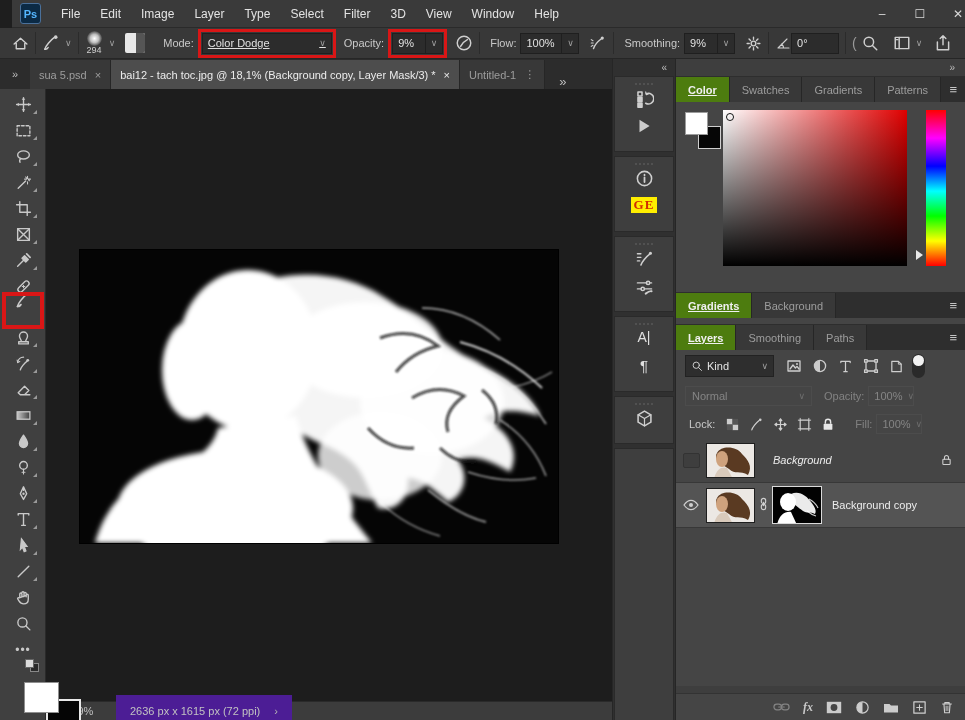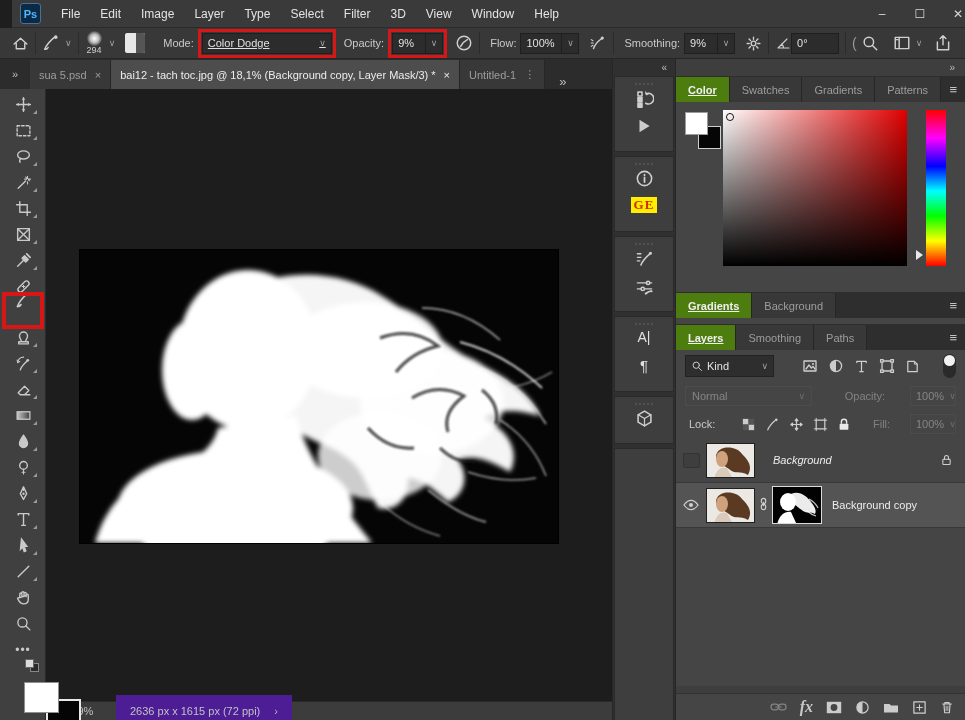--- a/index.html
+++ b/index.html
@@ -82,21 +82,21 @@
   .sat-square { position:absolute; left:47px; top:8px; width:184px; height:156px;
       background:linear-gradient(to top, #000, rgba(0,0,0,0)), linear-gradient(to right, #fff, rgba(255,255,255,0)), #e00000; }
   .sat-cursor { position:absolute; left:3px; top:3px; width:8px; height:8px; border:1px solid #111; border-radius:50%; box-shadow:0 0 0 1px #fff inset; }
   .hue-bar { position:absolute; left:250px; top:8px; width:20px; height:156px;
       background:linear-gradient(to bottom, #ff0000, #ff00ff 18%, #0000ff 36%, #00ffff 52%, #00ff00 68%, #ffff00 84%, #ff0000 100%); }
   .hue-pointer { position:absolute; left:240px; top:148px; width:0; height:0; border-top:5px solid transparent; border-bottom:5px solid transparent; border-left:7px solid #e8e8e8; }
 
   .thin-strip { height:6px; background:#454545; }
 
   .ly-controls { background:#454545; }
-  .ly-row { display:flex; align-items:center; padding:4px 9px;justify-content:space-between; }
+  .ly-row { display:flex; align-items:center; padding:4px 9px; }
   .kind-dd { width:89px; height:22px; background:#2e2e2e; border:1px solid #222; display:flex; align-items:center; padding:0 5px; color:#e3e3e3; }
   .kind-dd .lbl { margin-left:4px; flex:1; }
   .ly-filter-icons { display:flex; align-items:center; gap:10px; margin-left:12px; color:#cccccc; }
   .toggle-pill { width:13px; height:24px; background:#2a2a2a; border-radius:7px; position:relative; margin-left:8px; }
   .toggle-pill:before { content:""; position:absolute; left:1px; top:1px; width:11px; height:11px; border-radius:50%; background:#f2f2f2; }
   .dim { opacity:0.45; }
   .blend-dd { width:127px; height:20px; border:1px solid #555; display:flex; align-items:center; padding:0 6px; color:#cfcfcf; }
   .mini-field { height:20px; border:1px solid #555; display:flex; align-items:center; padding:0 5px; color:#cfcfcf; width:46px; justify-content:space-between; }
   .lock-icons { display:flex; align-items:center; gap:9px; margin:0 6px; color:#cfcfcf; }
 
@@ -105,21 +105,21 @@
   .eye-cell { width:30px; display:flex; justify-content:center; color:#d0d0d0; }
   .vis-empty { width:17px; height:15px; background:#3e3e3e; border:1px solid #333; border-radius:2px; }
   .thumb { width:49px; height:35px; border:1px solid #1f1f1f; background:#e9e6e2; overflow:hidden; flex:none; }
   .chain { margin:0 3px; color:#d8d8d8; }
   .mask-thumb { width:50px; height:38px; border:1px solid #dadada; background:#000; overflow:hidden; flex:none; position:relative; }
   .layer-name { margin-left:10px; color:#ececec; white-space:nowrap; }
   .layer-name.italic { font-style:italic; }
   .layer-lock { position:absolute; right:12px; color:#cccccc; }
   .layers-empty { background:#454545; height:158px; }
   .ly-bottombar { position:absolute; left:0; bottom:0; width:290px; height:27px; background:#454545; border-top:1px solid #333; display:flex; align-items:center; justify-content:flex-end; gap:13px; padding-right:12px; color:#c8c8c8; }
-  .fx-lbl { font-style:italic; font-weight:bold; font-size:16px; color:#c8c8c8; font-family:"Liberation Serif", serif; }
+  .fx-lbl { font-style:italic; font-weight:bold; font-size:12px; color:#c8c8c8; font-family:"Liberation Serif", serif; }
 
   svg.oicon { stroke:#cfcfcf; fill:none; stroke-width:1.3; stroke-linecap:round; stroke-linejoin:round; }
   svg.ticon { stroke:#c9c9c9; fill:none; stroke-width:1.3; stroke-linecap:round; stroke-linejoin:round; }
 </style>
 </head>
 <body>
 
 <div class="app">
 
   <div class="titlebar">
@@ -683,21 +683,21 @@
                 <path d="M3.4 1.4v2M12.6 1.4v2M3.4 12.6v2M12.6 12.6v2M1.4 3.4h2M1.4 12.6h2M14.6 3.4h-2M14.6 12.6h-2" stroke-width="1"></path>
               </svg>
             </span>
           <span class="ic">
               <svg width="14" height="15" viewBox="0 0 16 16">
                 <rect x="3" y="7" width="10" height="7" rx="1" fill="#e8e8e8"></rect>
                 <path d="M5 7V5a3 3 0 0 1 6 0v2" fill="none" stroke="#e8e8e8" stroke-width="1.6"></path>
               </svg>
             </span>
         </div>
-        <span class="opt-label dim" style="margin-left:0">Fill:</span>
+        <span class="opt-label dim" style="margin-left:14px">Fill:</span>
         <div class="mini-field dim">
           <span>100%</span>
           <span class="chev">∨</span>
         </div>
       </div>
     </div>
 
     <div class="layer-row">
       <div class="eye-cell">
         <div class="vis-empty"></div>

